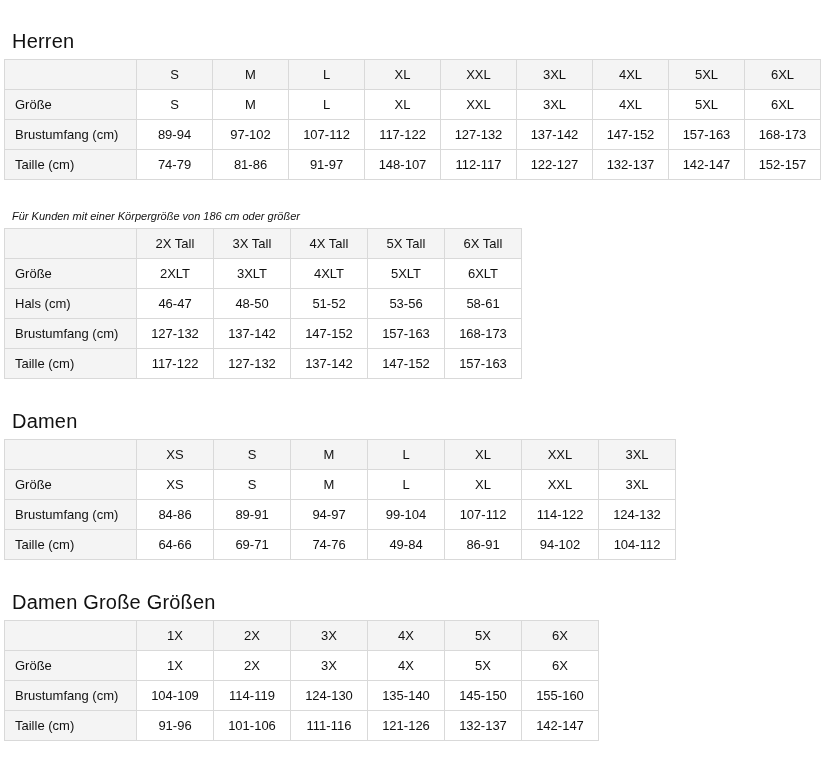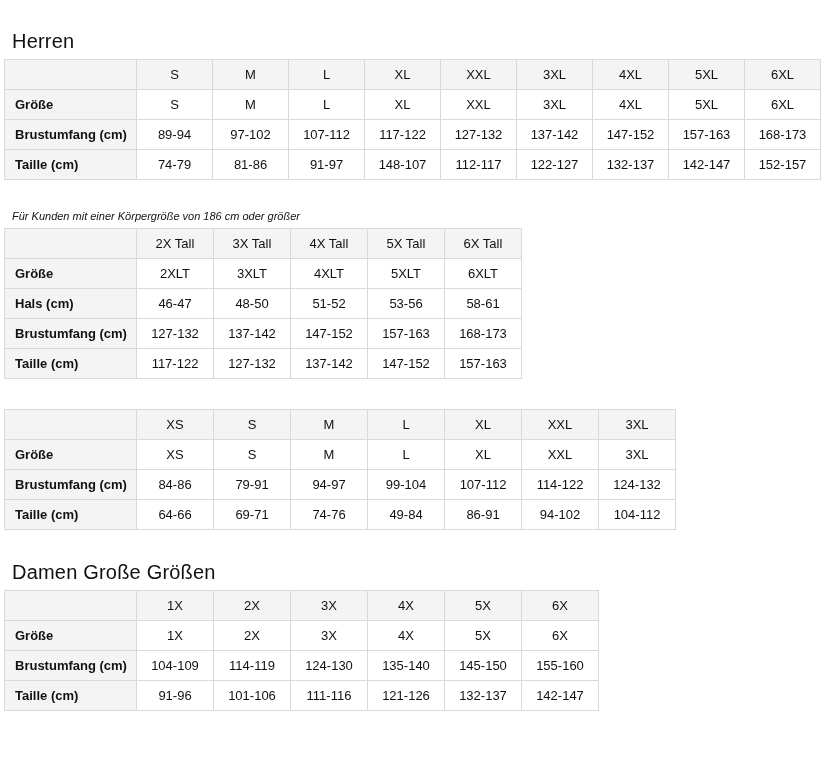--- a/index.html
+++ b/index.html
@@ -56,21 +56,21 @@
     vertical-align: middle;
     color: var(--text);
     overflow: hidden;
     white-space: nowrap;
   }
   table.size-table thead th {
     background: var(--header-bg);
   }
   table.size-table td.row-label {
     background: var(--header-bg);
-    font-weight: 700;
+    font-weight: 400;
     text-align: left;
     padding-left: 10px;
   }
 </style>
 </head>
 <body>
 
 <div id="chart-root">
     <div class="section">
       <div class="heading-row">
@@ -196,20 +196,23 @@
             <td>117-122</td>
             <td>127-132</td>
             <td>137-142</td>
             <td>147-152</td>
             <td>157-163</td>
           </tr>
         </tbody>
       </table>
     </div>
     <div class="section">
+      <div class="heading-row">
+        <h2 class="title">Damen</h2>
+      </div>
       <table class="size-table" style="width: 672px;">
         <colgroup>
           <col style="width: 132px;">
           <col style="width: 77px;">
           <col style="width: 77px;">
           <col style="width: 77px;">
           <col style="width: 77px;">
           <col style="width: 77px;">
           <col style="width: 77px;">
           <col style="width: 77px;">
@@ -233,21 +236,21 @@
             <td>S</td>
             <td>M</td>
             <td>L</td>
             <td>XL</td>
             <td>XXL</td>
             <td>3XL</td>
           </tr>
           <tr>
             <td class="row-label">Brustumfang (cm)</td>
             <td>84-86</td>
-            <td>79-91</td>
+            <td>89-91</td>
             <td>94-97</td>
             <td>99-104</td>
             <td>107-112</td>
             <td>114-122</td>
             <td>124-132</td>
           </tr>
           <tr>
             <td class="row-label">Taille (cm)</td>
             <td>64-66</td>
             <td>69-71</td>

